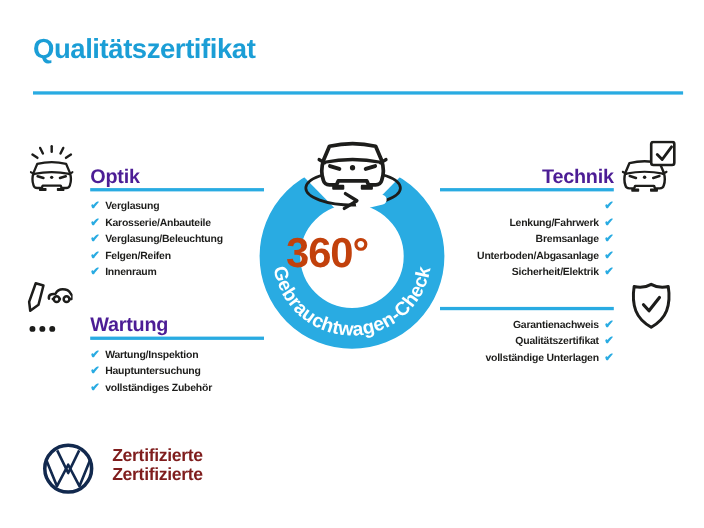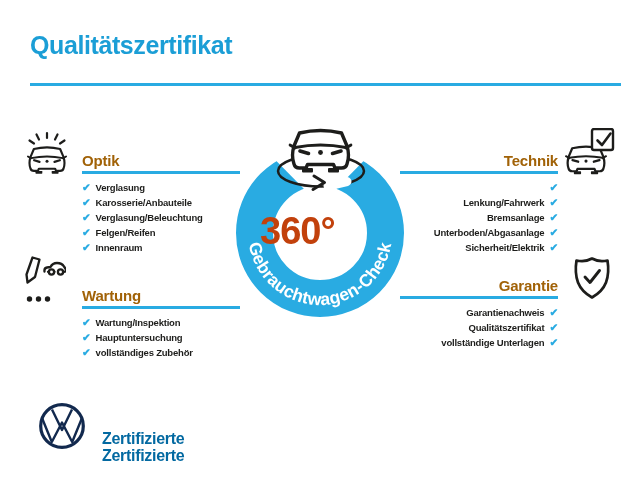--- a/index.html
+++ b/index.html
@@ -4,21 +4,21 @@
 <style>
   html,body{margin:0;padding:0;background:#fff;}
   .page{position:relative;width:640px;height:480px;background:#ffffff;overflow:hidden;
         font-family:"Liberation Sans",sans-serif;color:#1d1d1b;padding-left:14px;}
 
   .title{position:absolute;left:30px;top:30px;font-size:25px;line-height:30px;
          font-weight:bold;letter-spacing:-0.4px;color:#1b9ed6;}
   .title-rule{position:absolute;left:30px;top:83px;width:591px;height:2.5px;background:#29abe2;}
 
   .sec{position:absolute;width:158px;}
-  .sec h2{margin:0;font-size:15px;line-height:17px;font-weight:bold;letter-spacing:-0.2px;color:#a16207;}
+  .sec h2{margin:0;font-size:18px;line-height:17px;font-weight:bold;letter-spacing:-0.2px;color:#4c1d95;}
   .sec .rule{height:2.5px;background:#29abe2;margin-top:2px;}
   .sec ul{list-style:none;margin:6px 0 0 0;padding:0;}
   .sec li{display:flex;align-items:center;height:15px;font-size:9.5px;font-weight:bold;
           letter-spacing:-0.2px;color:#1d1d1b;white-space:nowrap;}
   .sec.left li .check{margin-right:5px;}
   .sec.right{text-align:right;}
   .sec.right li{justify-content:flex-end;}
   .sec.right li .check{margin-left:5px;}
   .check{color:#29abe2;font-size:10.5px;line-height:10px;}
 
@@ -31,22 +31,22 @@
   #icon-optik{left:27px;top:131px;}
   #icon-wartung{left:24px;top:256px;}
   #icon-technik{left:565px;top:128px;}
   #icon-garantie{left:571px;top:255px;}
 
   #center-badge{position:absolute;left:220px;top:120px;}
   .degree{position:absolute;left:260px;top:211px;width:120px;text-align:left;
           font-size:38px;line-height:40px;font-weight:bold;letter-spacing:-1px;color:#c2410c;}
 
   #vw-logo{position:absolute;left:37px;top:401px;}
-  .brand{position:absolute;left:102px;top:430px;font-size:16px;line-height:17px;
-         font-weight:bold;letter-spacing:-0.3px;color:#0369a1;}
+  .brand{position:absolute;left:102px;top:406px;font-size:16px;line-height:17px;
+         font-weight:bold;letter-spacing:-0.3px;color:#7f1d1d;}
 </style>
 </head>
 <body>
 
 <div class="page">
 
   <svg width="0" height="0" style="position:absolute" aria-hidden="true">
     <defs>
       <symbol id="car-front" viewBox="0 0 64 52">
         <g stroke="#1d1d1b" stroke-linecap="round" stroke-linejoin="round" fill="none">
@@ -184,21 +184,20 @@
           <span class="check">✔</span>
         </li>
       <li>
           <span>Sicherheit/Elektrik</span>
           <span class="check">✔</span>
         </li>
     </ul>
   </div>
 
   <div id="sec-garantie" class="sec right">
-    <h2>Garantie</h2>
     <div class="rule"></div>
     <ul>
       <li>
           <span>Garantienachweis</span>
           <span class="check">✔</span>
         </li>
       <li>
           <span>Qualitätszertifikat</span>
           <span class="check">✔</span>
         </li>

